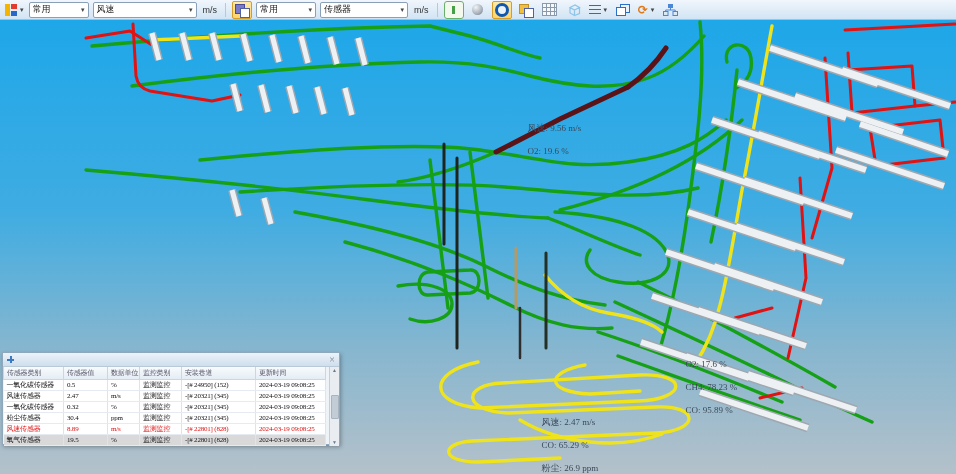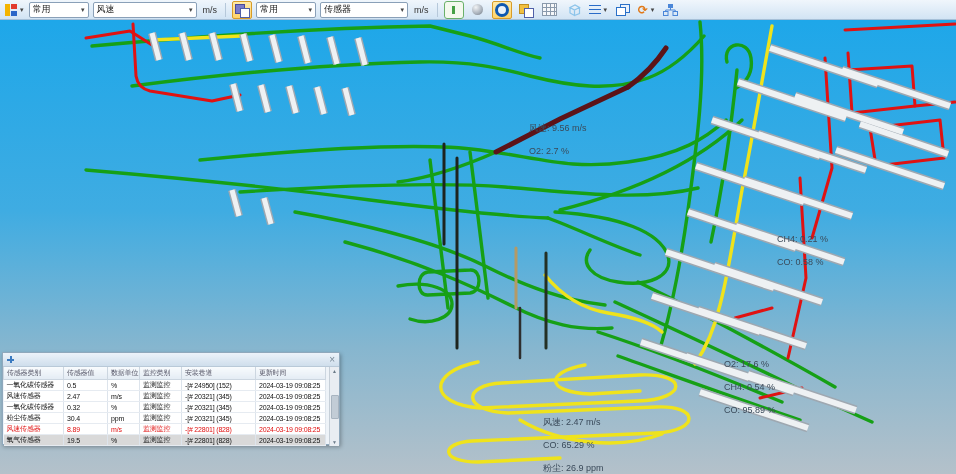--- a/index.html
+++ b/index.html
@@ -42,21 +42,21 @@
       background-image:repeating-linear-gradient(to bottom,#2a6cc8 0 1.5px,transparent 1.5px 4px);}
   .win-icon{position:relative;width:13px;height:11px;display:inline-block;}
   .win-icon .wb{position:absolute;left:4px;top:0;width:8px;height:7px;border:1.5px solid #2a70c8;background:#eaf2fc;}
   .win-icon .wf{position:absolute;left:0;top:3px;width:8px;height:7px;border:1.5px solid #2a70c8;background:#fff;}
   .refresh-glyph{font-size:12px;line-height:1;color:#e07818;font-weight:bold;}
 
   .tb-right{margin-left:auto;display:flex;align-items:center;gap:4px;}
   .lbl{color:#333;}
 
   
-  .viewport{position:absolute;top:20px;left:0;width:956px;height:454px;overflow:hidden;}
+  .viewport{position:absolute;top:20px;left:0;width:956px;height:454px;overflow:hidden;font-family:Liberation Serif, serif;}
   .viewport svg{display:block;}
   .scene-label{position:absolute;font-size:9px;color:#3a4a5a;line-height:11.5px;white-space:pre;}
 
   
   .sensor-panel{position:absolute;left:2px;top:332px;width:338px;height:93px;box-sizing:border-box;
       background:#eef3f8;border:1px solid #8fa8bc;box-shadow:1px 2px 4px rgba(0,0,0,.3);}
   .panel-titlebar{height:13px;background:linear-gradient(#ecf3fa,#cfdeec);display:flex;align-items:center;
       padding:0 4px;border-bottom:1px solid #b9c9d8;}
   .pin-icon{position:relative;width:7px;height:7px;display:inline-block;}
   .pin-icon::before{content:"";position:absolute;left:3px;top:0;width:2px;height:7px;background:#3a7ac0;}
@@ -313,29 +313,25 @@
         <line x1="289" y1="66" x2="296" y2="93"></line>
           <line x1="317" y1="67" x2="324" y2="94"></line>
         <line x1="345" y1="68" x2="352" y2="95"></line>
         <line x1="232" y1="170" x2="239" y2="196"></line>
           <line x1="264" y1="178" x2="271" y2="204"></line>
       </g>
     </svg>
 
     <div class="scene-label" style="left:514px;top:91px">
       <span>风速: 9.56 m/s</span><br>
-      <span>O2: 2.7 %</span>
+      <span>O2: 19.6 %</span>
     </div>
-    <div class="scene-label" style="left:762px;top:202px">
-      <span>CH4: 0.21 %</span><br>
-      <span>CO: 0.58 %</span>
-    </div>
-    <div class="scene-label" style="left:709px;top:327px">
+    <div class="scene-label" style="left:672px;top:327px">
       <span>O2: 17.6 %</span><br>
-      <span>CH4: 0.54 %</span><br>
+      <span>CH4: 78.23 %</span><br>
       <span>CO: 95.89 %</span>
     </div>
     <div class="scene-label" style="left:528px;top:385px">
       <span>风速: 2.47 m/s</span><br>
       <span>CO: 65.29 %</span><br>
       <span>粉尘: 26.9 ppm</span>
     </div>
 
     <div class="sensor-panel">
       <div class="panel-titlebar">

